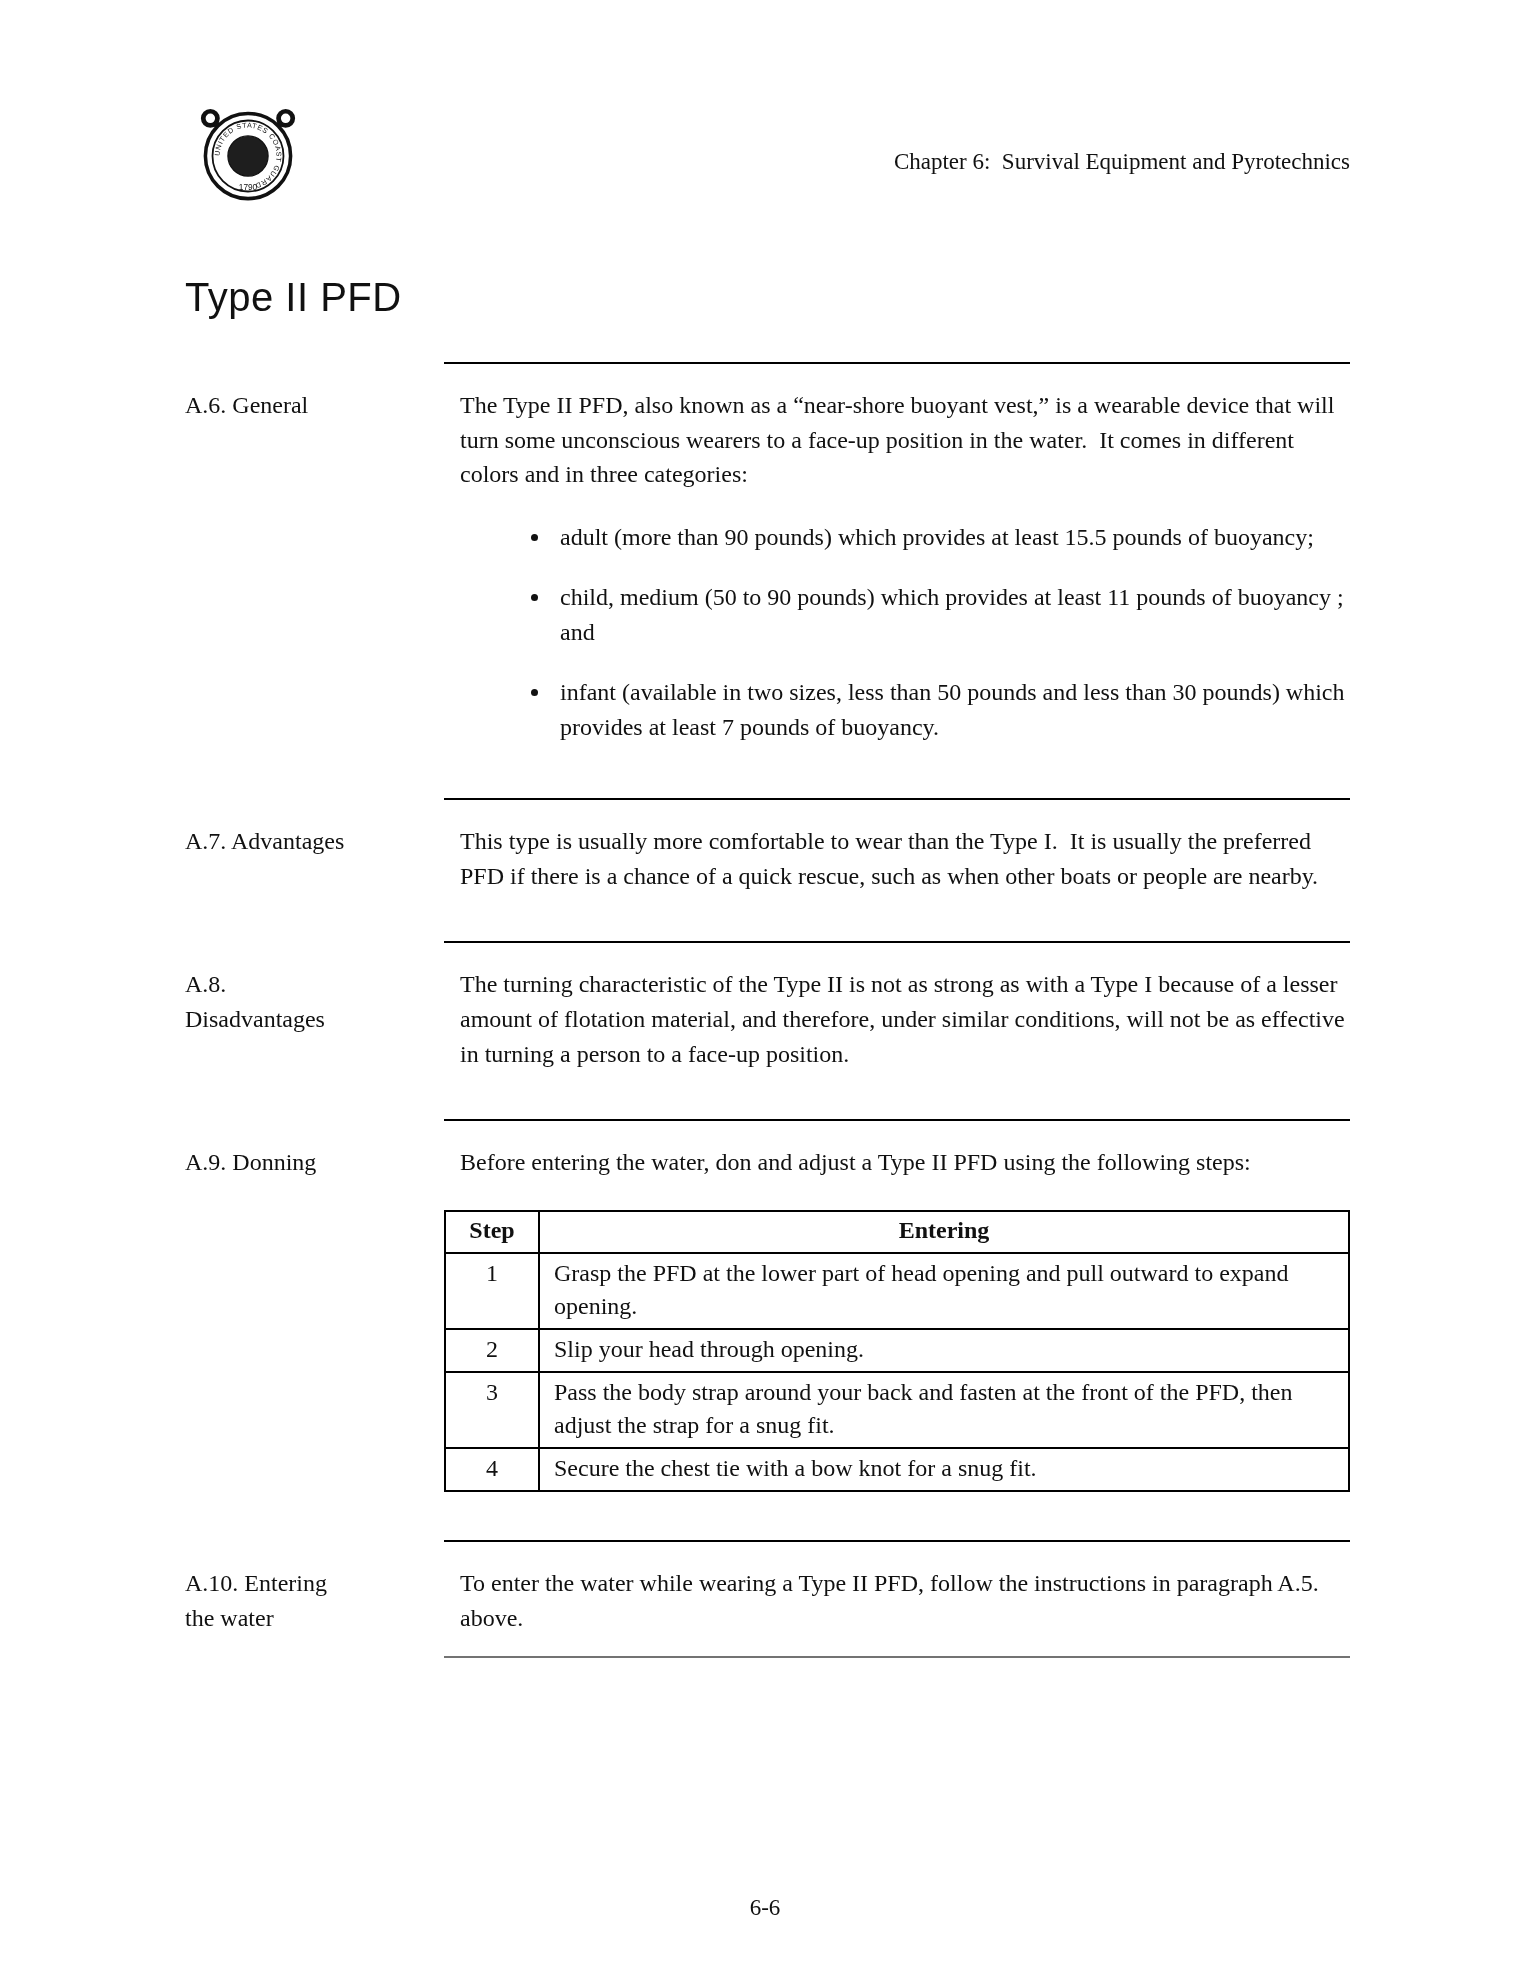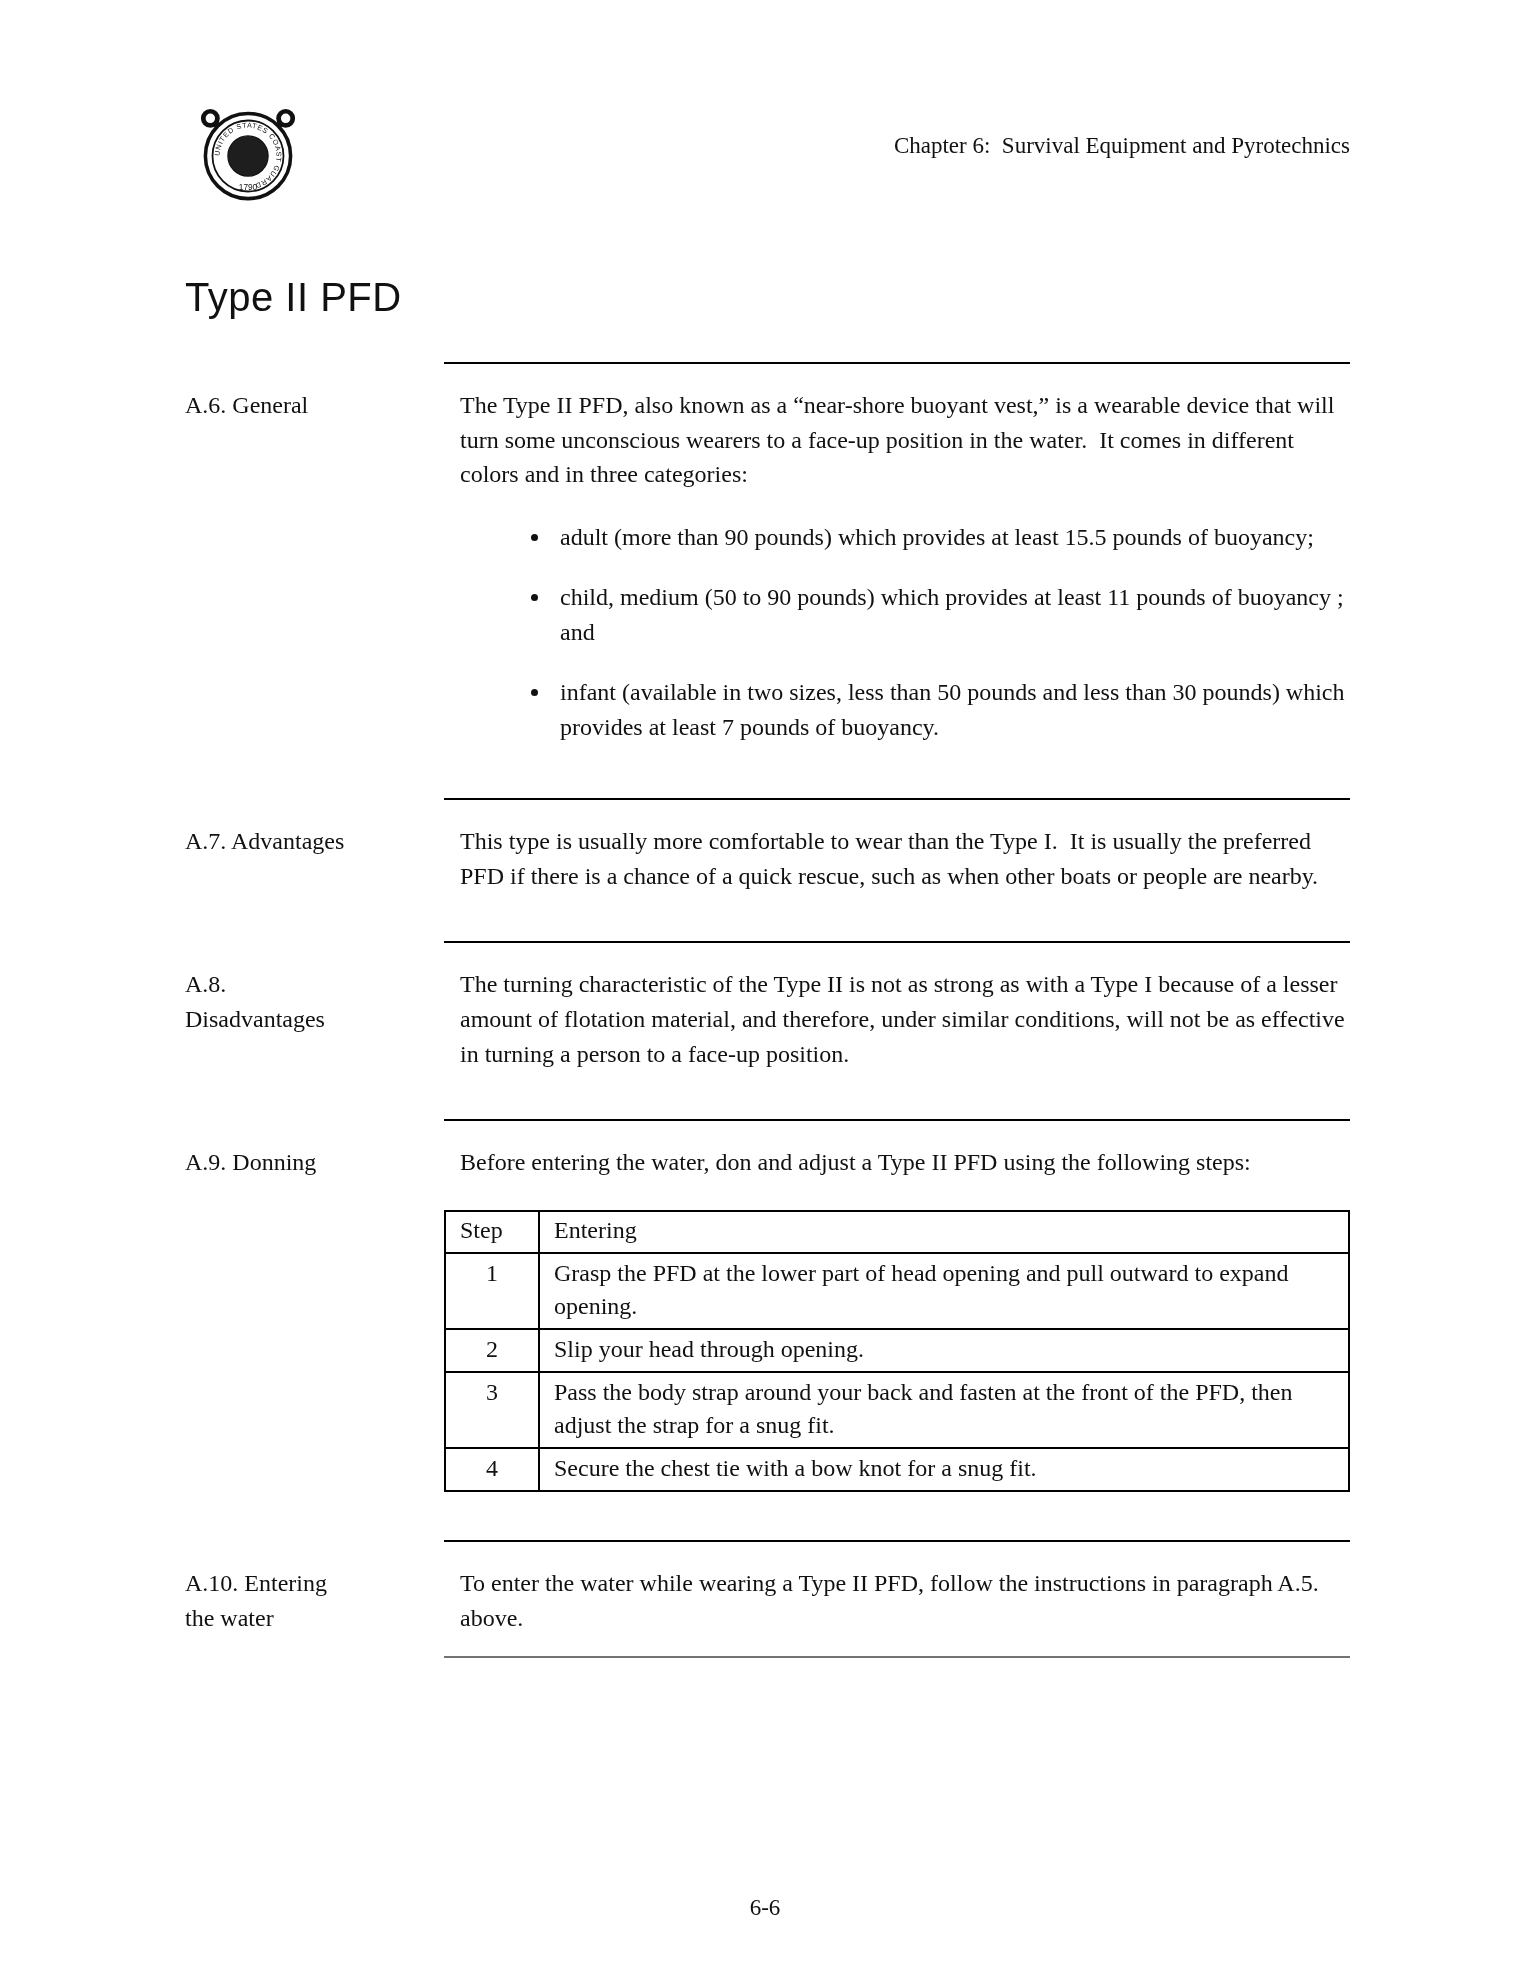--- a/index.html
+++ b/index.html
@@ -20,21 +20,21 @@
     align-items: flex-start;
   }
   .logo {
     width: 142px;
     height: 142px;
     margin-left: -8px;
     flex: 0 0 auto;
   }
   .chapter-heading {
     font-size: 23px;
-    margin-top: 48px;
+    margin-top: 64px;
     white-space: pre-wrap;
   }
   .page-title {
     font-family: "Liberation Sans", sans-serif;
     font-size: 40px;
     letter-spacing: 0.5px;
     margin-top: 48px;
   }
   .sections { margin-top: 42px; }
   .section {
@@ -69,21 +69,21 @@
     margin-left: -16px;
     width: calc(100% + 16px);
     font-size: 24px;
     line-height: 1.38;
   }
   table.steps th, table.steps td {
     border: 2px solid #000;
     padding: 3px 14px 5px 14px;
     vertical-align: top;
   }
-  table.steps th { font-weight: normal; text-align: left; padding-top: 2px; }
+  table.steps th { font-weight: bold; text-align: center; padding-top: 2px; }
   table.steps td.step-num { width: 64px; text-align: center; }
   .footer {
     position: absolute;
     left: 0;
     right: 0;
     bottom: 59px;
     text-align: center;
     font-size: 23px;
   }
 </style>

